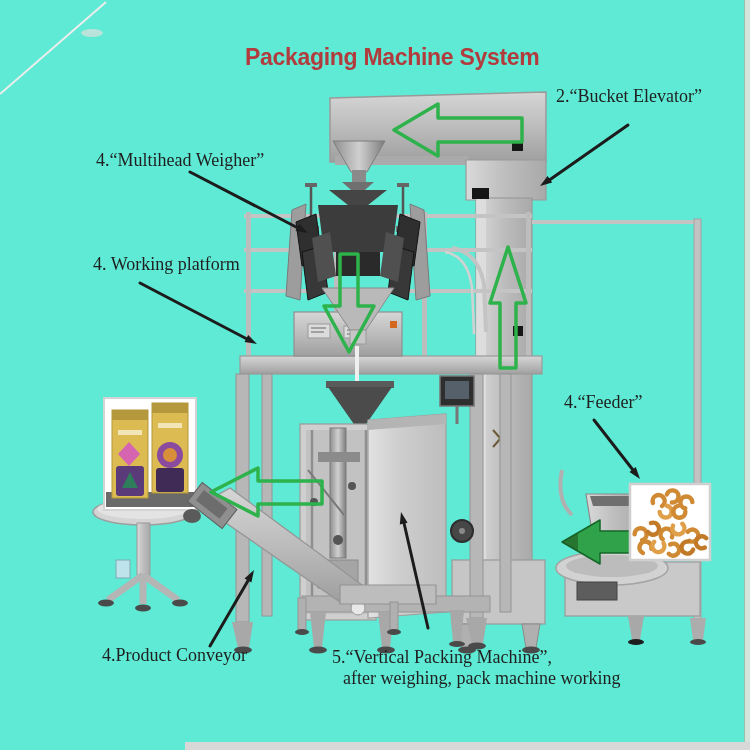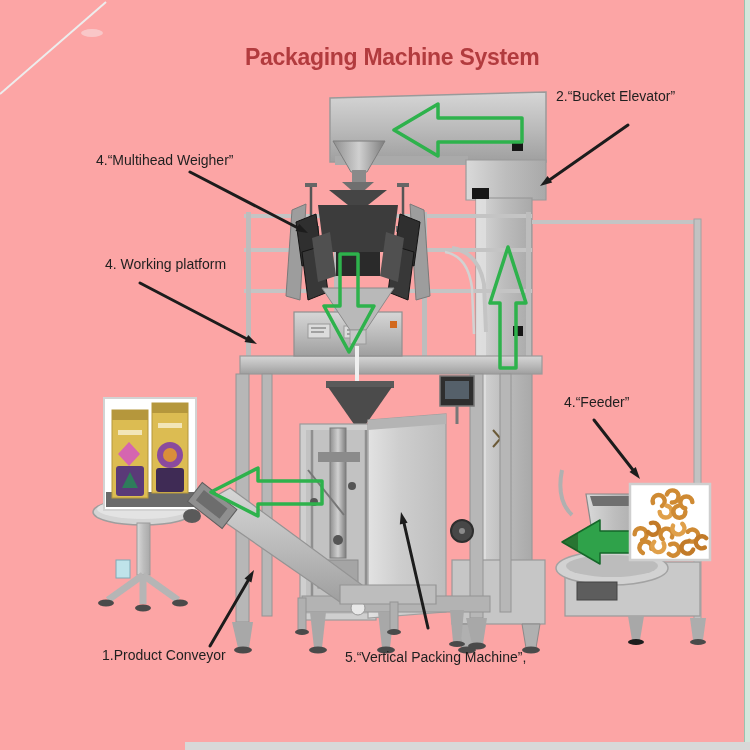--- a/index.html
+++ b/index.html
@@ -1,26 +1,26 @@
 <!DOCTYPE html>
 <html style="--title-red: #b23b3e; --arrow-green: #2eb24c; --arrow-green-fill: #2fa24a; --annotation-black: #1c1c1c; --machine-gray: #c9c9c9; --machine-dark: #3a3a3a; --bag-gold: #dcbc52; --bag-purple: #5a3a78; --bag-pink: #d565b0; --cashew-orange: #cf8a33; --teal-strip: #d4e6dc;"><head>
 <meta charset="utf-8">
 <style>
   html,body{margin:0;padding:0;background:#fff;}
   .canvas{
-    position:relative;width:750px;height:750px;background:#fca5a5;overflow:hidden;
+    position:relative;width:750px;height:750px;background:#5eead4;overflow:hidden;
     font-family:"Liberation Sans",sans-serif;
   }
   .title{
     position:absolute;left:245px;top:44px;width:460px;
     font-size:23px;font-weight:bold;letter-spacing:-0.3px;
     color:var(--title-red,#b23b3e);
   }
   .lbl{
-    position:absolute;font-size:14px;color:#1f1f1f;line-height:21px;white-space:nowrap;
+    position:absolute;font-size:18px;color:#1f1f1f;line-height:21px;white-space:nowrap;font-family:Liberation Serif, serif;
   }
   .lbl .l2{display:block;}
   #machine-svg{position:absolute;left:0;top:0;}
 </style>
 </head>
 <body>
 
 <div class="canvas">
 
   <svg id="machine-svg" width="750" height="750" viewBox="0 0 750 750">
@@ -351,23 +351,24 @@
   </svg>
 
   <div class="title">Packaging Machine System</div>
 
   <div class="lbl" style="left:556px;top:86px;">
     <span>2.“Bucket Elevator”</span>
   </div>
 
   <div class="lbl" style="left:96px;top:150px;">4.“Multihead Weigher”</div>
 
-  <div class="lbl" style="left:93px;top:254px;margin-left:12px;">4. Working platform</div>
+  <div class="lbl" style="left:93px;top:254px;">4. Working platform</div>
 
   <div class="lbl" style="left:564px;top:392px;">4.“Feeder”</div>
 
-  <div class="lbl" style="left:102px;top:645px;">1.Product Conveyor</div>
-
-  <div class="lbl" style="left:345px;top:647px;">
+  <div class="lbl" style="left:102px;top:645px;">4.Product Conveyor</div>
+
+  <div class="lbl" style="left:332px;top:647px;">
     <span>5.“Vertical Packing Machine”,</span>
+    <span class="l2" style="margin-left:11px;">after weighing, pack machine working</span>
   </div>
 
 </div>
 
 </body></html>

